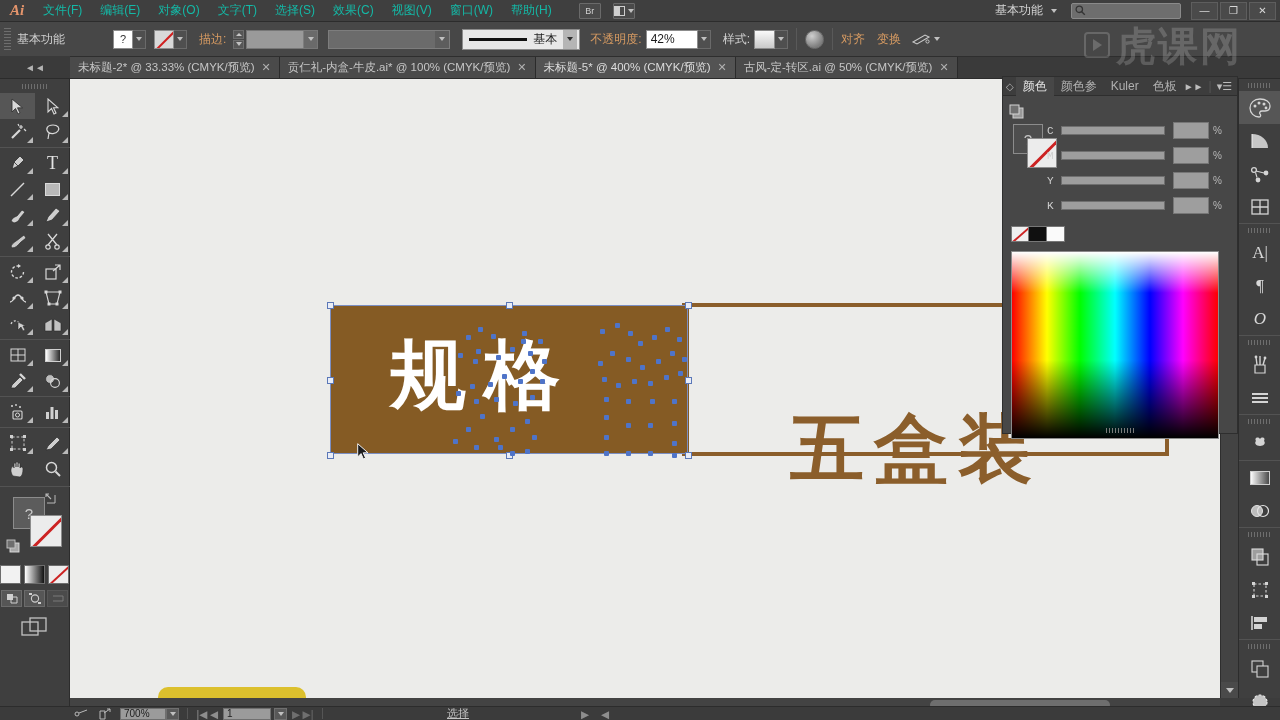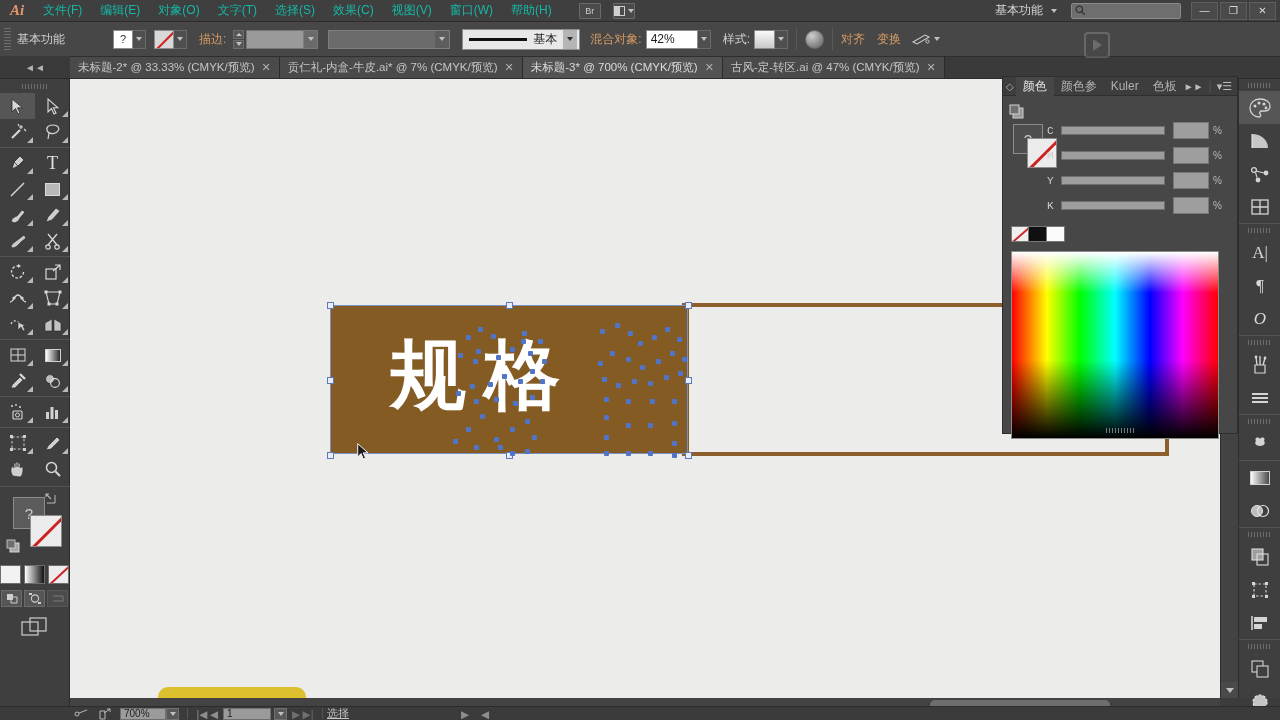--- a/index.html
+++ b/index.html
@@ -383,21 +383,21 @@
   .sb-field {
     background: #9b9b9b; color: #1d1d1d; border: 1px solid #6f6f6f;
     height: 12px; display: flex; align-items: center; padding: 0 3px; font-size: 10px;
   }
   .sb-arrow {
     width: 13px; height: 12px; background: #595959; border: 1px solid #6f6f6f;
     display: flex; align-items: center; justify-content: center;
   }
   .sb-nav { width: 12px; height: 12px; display: flex; align-items: center; justify-content: center; }
   .sb-sep { width: 1px; height: 11px; background: #555; margin: 0 4px; }
-  .sb-status { flex: 0 0 auto; font-size: 11px; text-decoration: underline; }
+  .sb-status { flex: 0 0 auto; margin-left: 120px; font-size: 11px; text-decoration: underline; }
 
   
   .watermark {
     position: absolute; left: 1078px; top: 18px; width: 202px; height: 56px;
     display: flex; align-items: center; justify-content: center;
     font-size: 40px; font-weight: bold; color: rgba(235,235,235,0.20);
     letter-spacing: 2px; pointer-events: none;
     font-family: "DejaVu Sans", sans-serif;
   }
   .wm-play {
@@ -498,21 +498,21 @@
     <div style="width:12px"></div>
     <div class="profile-combo">
       <span class="profile-line"></span>
       <span>基本</span>
       <span class="arrow" style="width:14px;height:19px;background:#b5b5b5;display:flex;align-items:center;justify-content:center">
           <span class="tri-down" style="margin:0;border-top-color:#2e2e2e"></span>
         </span>
     </div>
     <div style="width:10px"></div>
 
-    <div class="cb-label orange">混合对象:</div>
+    <div class="cb-label orange">不透明度:</div>
     <div style="width:4px"></div>
     <div class="opacity-field">42%</div>
     <div class="mini-drop">
         <span class="tri-down" style="margin:0"></span>
       </div>
     <div style="width:12px"></div>
 
     <div class="cb-label">样式:</div>
     <div style="width:4px"></div>
     <div class="style-swatch"></div>
@@ -535,29 +535,29 @@
 
   <div class="tabbar">
     <div class="tab-collapse">
       <span style="color:#b4b4b4;font-size:10px">◄◄</span>
     </div>
     <div class="dtab">
       <span>未标题-2* @ 33.33% (CMYK/预览)</span>
       <span class="x">✕</span>
     </div>
     <div class="dtab">
-      <span>贡仁礼-内盒-牛皮.ai* @ 7% (CMYK/预览)</span>
+      <span>贡仁礼-内盒-牛皮.ai* @ 100% (CMYK/预览)</span>
       <span class="x">✕</span>
     </div>
     <div class="dtab active">
-      <span>未标题-3* @ 700% (CMYK/预览)</span>
+      <span>未标题-5* @ 400% (CMYK/预览)</span>
       <span class="x">✕</span>
     </div>
     <div class="dtab">
-      <span>古风-定-转区.ai @ 47% (CMYK/预览)</span>
+      <span>古风-定-转区.ai @ 50% (CMYK/预览)</span>
       <span class="x">✕</span>
     </div>
   </div>
 
   <div class="toolbar">
     <div class="tb-grip">
         <i></i>
       </div>
     <div class="tb-grid">
 
@@ -797,20 +797,21 @@
       <svg width="28" height="22" viewBox="0 0 28 22">
         <rect x="1" y="5" width="16" height="13" fill="none" stroke="#c4c4c4" stroke-width="1.3"></rect>
         <rect x="9" y="1" width="16" height="13" fill="none" stroke="#c4c4c4" stroke-width="1.3"></rect>
       </svg>
     </div>
   </div>
 
   <div class="canvas-wrap">
     <div class="artboard-outline"></div>
     <div class="artboard-brown-fill"></div>
+    <div class="big-text">五盒装</div>
     <div class="sel-text">规格</div>
 
     <div class="selbox">
       <div class="handle" style="left:-4px;top:-4px"></div>
       <div class="handle" style="left:175px;top:-4px"></div>
       <div class="handle" style="left:354px;top:-4px"></div>
       <div class="handle" style="left:-4px;top:71px"></div>
       <div class="handle" style="left:354px;top:71px"></div>
       <div class="handle" style="left:-4px;top:146px"></div>
       <div class="handle" style="left:175px;top:146px"></div>
@@ -1155,14 +1156,15 @@
     </div>
     <div class="sb-sep"></div>
     <div class="sb-status">选择</div>
     <div style="margin-left:110px;display:flex;align-items:center;gap:8px">
       <span class="sb-nav" style="color:#8e8e8e">▶</span>
       <span class="sb-nav" style="color:#8e8e8e">◀</span>
     </div>
   </div>
 
   <div class="wm-play"></div>
+  <div class="watermark">虎课网</div>
 
 </div>
 
 </body></html>

